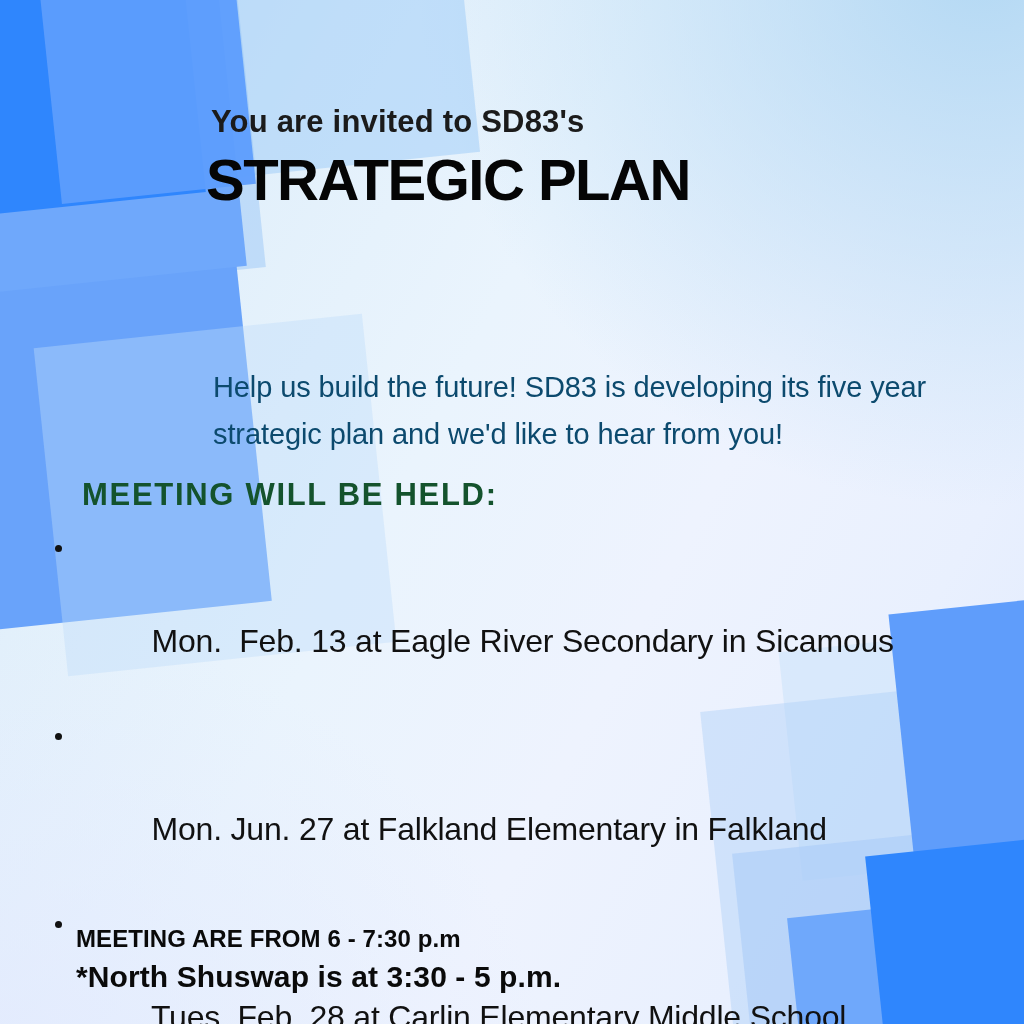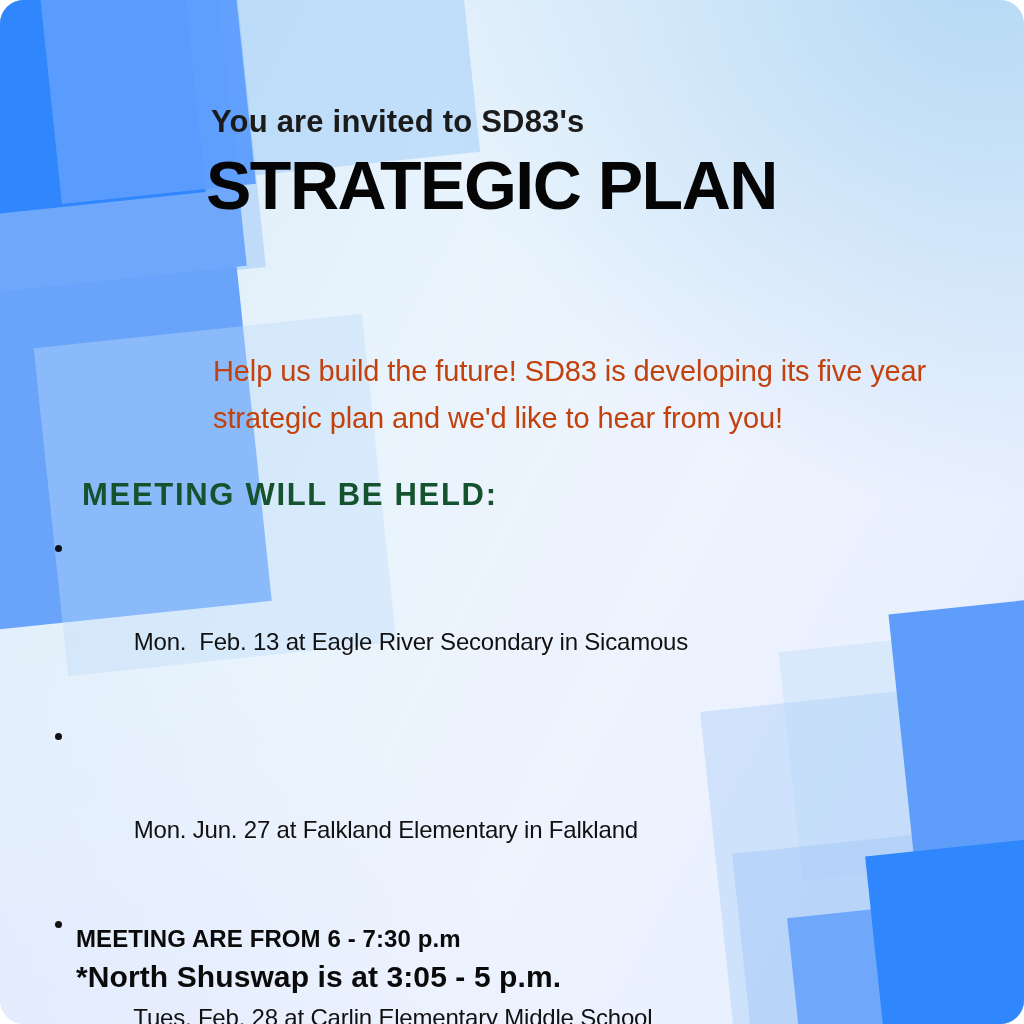--- a/index.html
+++ b/index.html
@@ -7,21 +7,20 @@
     padding: 0;
     background: #ffffff;
   }
   #poster {
     position: relative;
     width: 1024px;
     height: 1024px;
     overflow: hidden;
     background: #e9f3fc;
     font-family: "Liberation Sans", sans-serif;
-    border-radius: 24px;
     -webkit-font-smoothing: antialiased;
   }
 
   
   .bg-base {
     position: absolute;
     inset: 0;
     background:
       linear-gradient(118deg,
         #cfe6f8 0%,
@@ -152,35 +151,35 @@
     color: #1b1b1b;
     letter-spacing: .2px;
     font-stretch: condensed;
   }
 
   .headline {
     position: absolute;
     left: 206px;
     top: 152px;
     width: 800px;
-    font-size: 68px;
+    font-size: 58px;
     line-height: .98;
     font-weight: bold;
     color: #050505;
     letter-spacing: -1.5px;
   }
 
   .subtitle {
     position: absolute;
     left: 213px;
-    top: 348px;
+    top: 364px;
     width: 730px;
     font-size: 29px;
     line-height: 1.62;
-    color: #c2410c;
+    color: #0c4a6e;
     font-stretch: semi-condensed;
     letter-spacing: -.1px;
   }
 
   .section-head {
     position: absolute;
     left: 82px;
     top: 477px;
     font-size: 31px;
     font-weight: bold;
@@ -193,21 +192,21 @@
     left: 42px;
     top: 524px;
     width: 930px;
     list-style: none;
     margin: 0;
     padding: 0;
   }
   .bullets li {
     position: relative;
     padding-left: 40px;
-    font-size: 24px;
+    font-size: 32px;
     line-height: 47px;
     color: #111111;
     font-stretch: semi-condensed;
     letter-spacing: -.2px;
     white-space: pre;
   }
   .bullets li .dot {
     position: absolute;
     left: 13px;
     top: 21px;
@@ -282,17 +281,17 @@
       </li>
       <li>
         <span class="dot"></span>
         <span>Tues. Feb. 28 at Carlin Elementary Middle School</span>
       </li>
 
     </ul>
 
     <div class="footer">
       <div class="fl1">MEETING ARE FROM 6 - 7:30 p.m</div>
-      <div class="fl2">*North Shuswap is at 3:05 - 5 p.m.</div>
+      <div class="fl2">*North Shuswap is at 3:30 - 5 p.m.</div>
     </div>
 
   </div>
 </div>
 
 </body></html>

